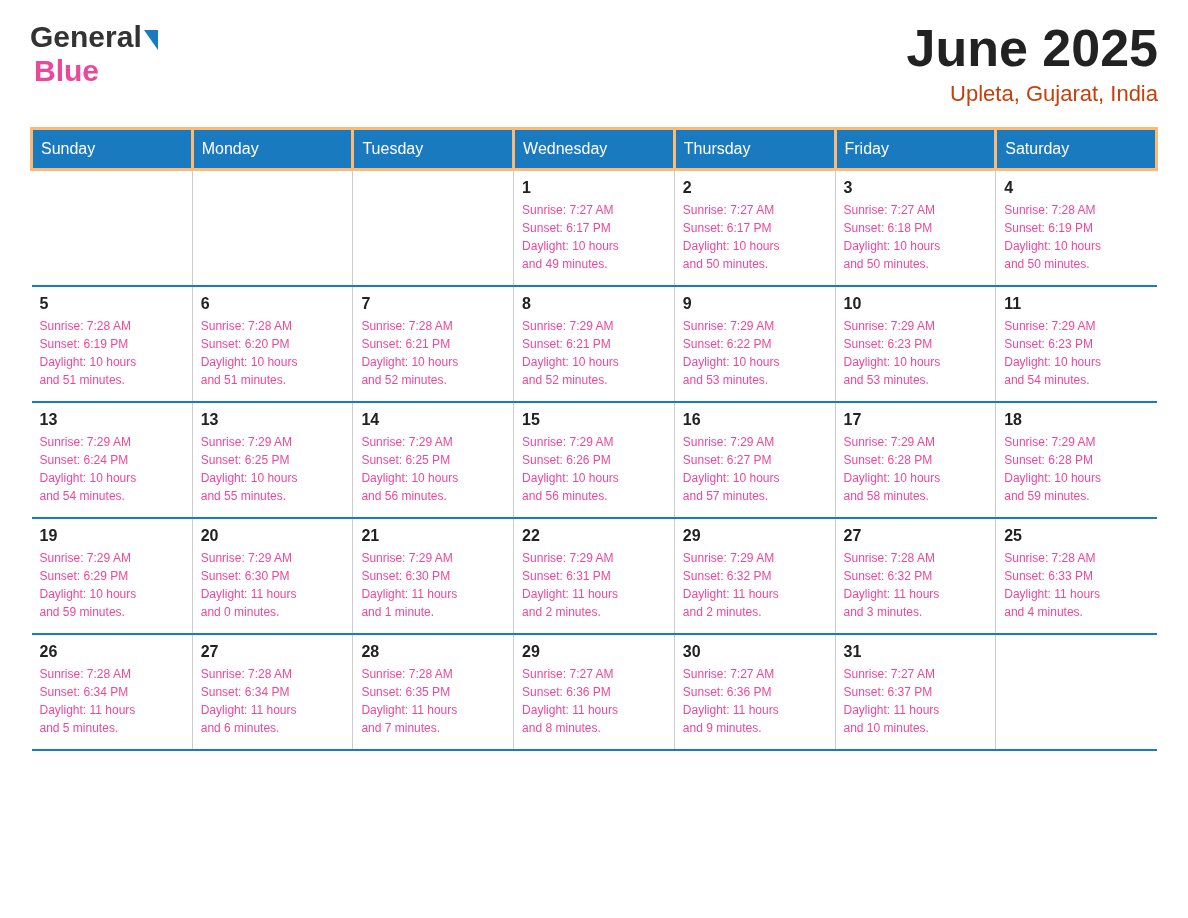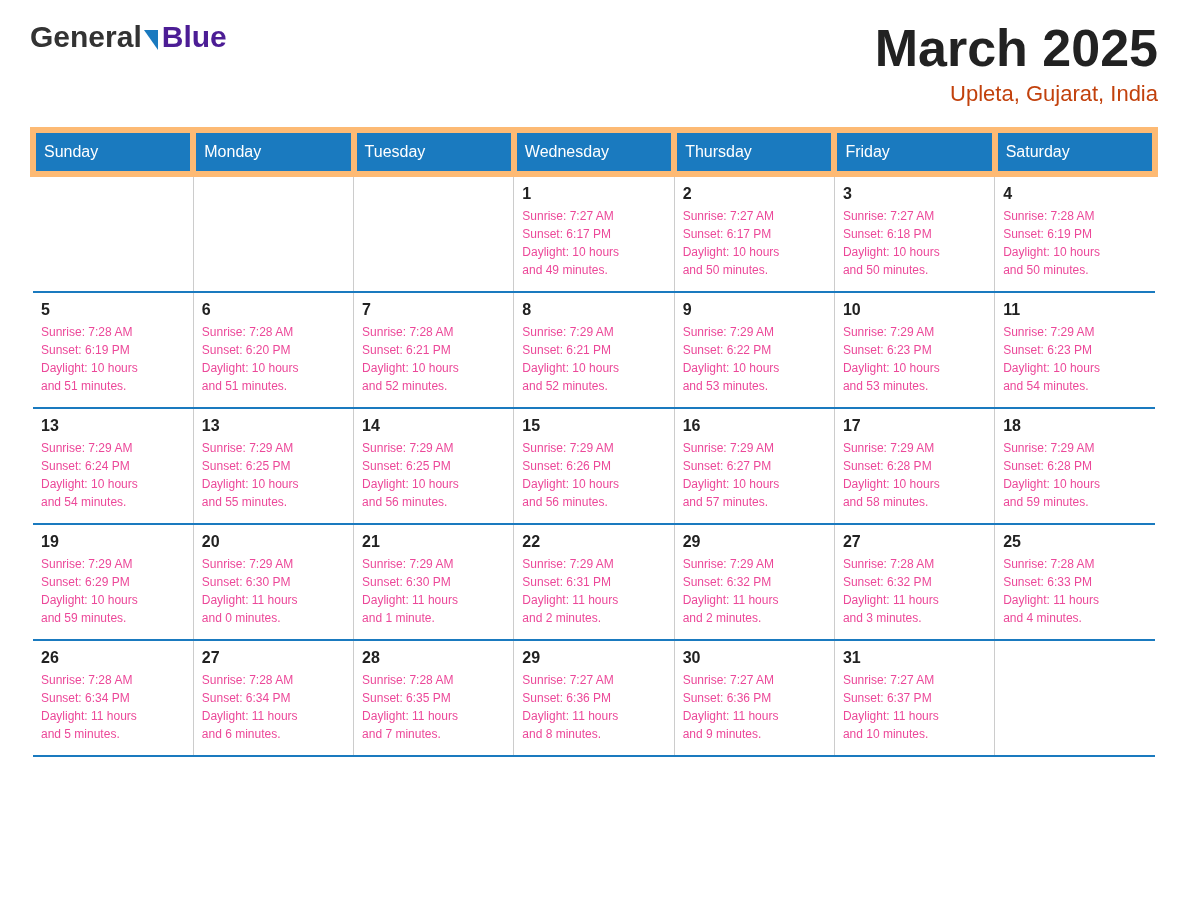--- a/index.html
+++ b/index.html
@@ -11,20 +11,21 @@
       padding: 20px 30px;
     }
     .header {
       display: flex;
       justify-content: space-between;
       align-items: flex-start;
       margin-bottom: 20px;
     }
     .logo {
       display: flex;
+      flex-direction: column;
       align-items: flex-start;
     }
     .logo-line {
       display: flex;
       align-items: center;
     }
     .title-block {
       text-align: right;
     }
     .title-block h1 {
@@ -45,21 +46,21 @@
     }
     .calendar thead tr {
       background-color: #1a7abf;
     }
     .calendar thead th {
       color: #fff;
       font-size: 16px;
       font-weight: normal;
       padding: 10px 8px;
       text-align: left;
-      border: 6px solid #fdba74;
+      border: 3px solid #fdba74;
       width: calc(100% / 7);
     }
     .calendar tbody tr {
       border-bottom: 2px solid #1a7abf;
     }
     .calendar tbody td {
       vertical-align: top;
       padding: 8px 8px 12px 8px;
       border-right: 1px solid #ccc;
       font-size: 12.5px;
@@ -89,25 +90,25 @@
 </head>
 <body>
 
 <div class="header">
   <div class="logo">
     <div class="logo-line">
       <span style="font-size:30px; font-weight:bold; color:#333;">General</span>
       <span style="display:inline-block; width:0; height:0; border-left:14px solid transparent; border-right:0px solid transparent; border-top:20px solid #1a7abf; margin-left:2px; margin-top:6px;"></span>
     </div>
     <div>
-      <span style="font-size:30px; font-weight:bold; color:#4c1d95; margin-left:4px;">Blue</span>
+      <span style="font-size:30px; font-weight:bold; color:#ec4899; margin-left:4px;">Blue</span>
     </div>
   </div>
   <div class="title-block">
-    <h1>March 2025</h1>
+    <h1>June 2025</h1>
     <h2>Upleta, Gujarat, India</h2>
   </div>
 </div>
 
 <table class="calendar">
   <thead>
     <tr>
     <th>Sunday</th>
         <th>Monday</th>
         <th>Tuesday</th>

